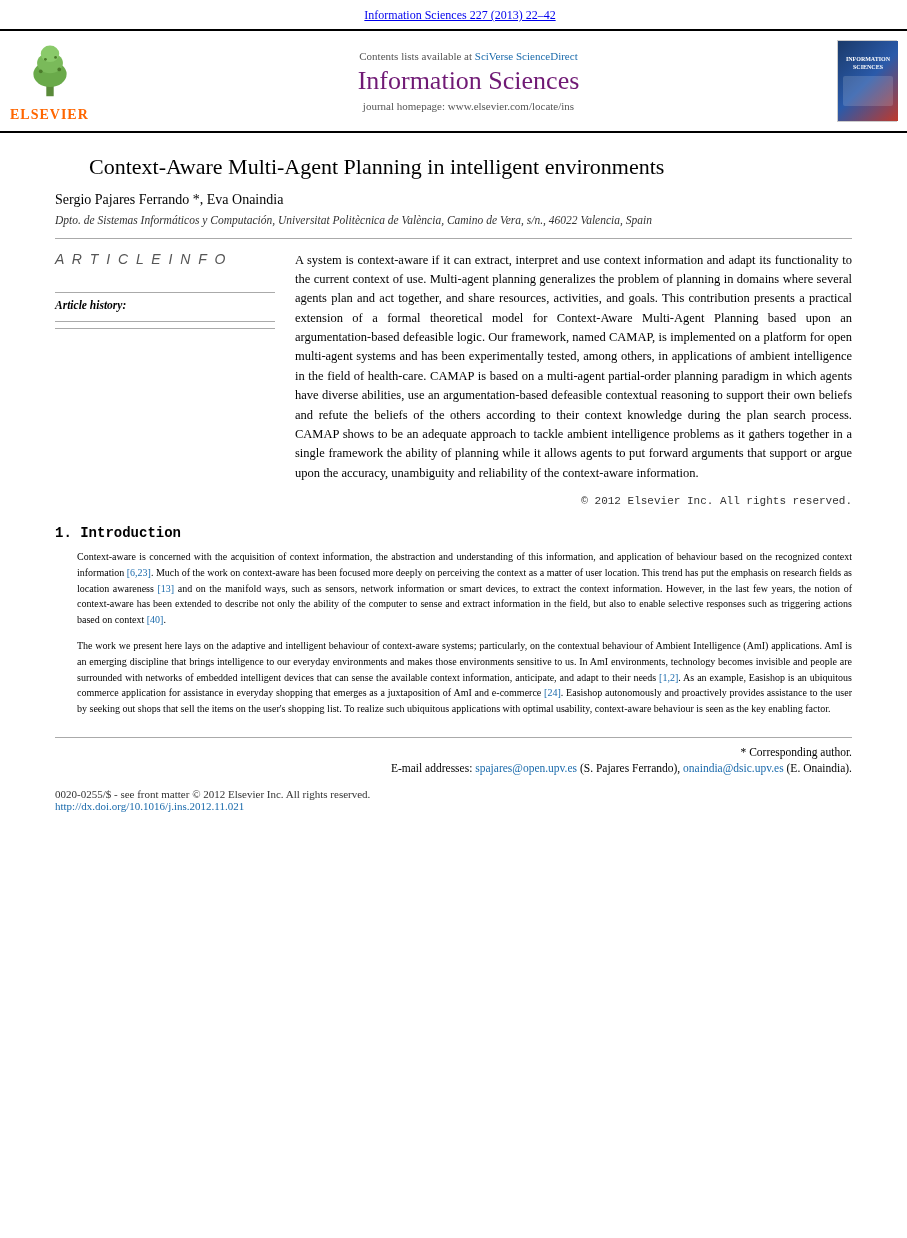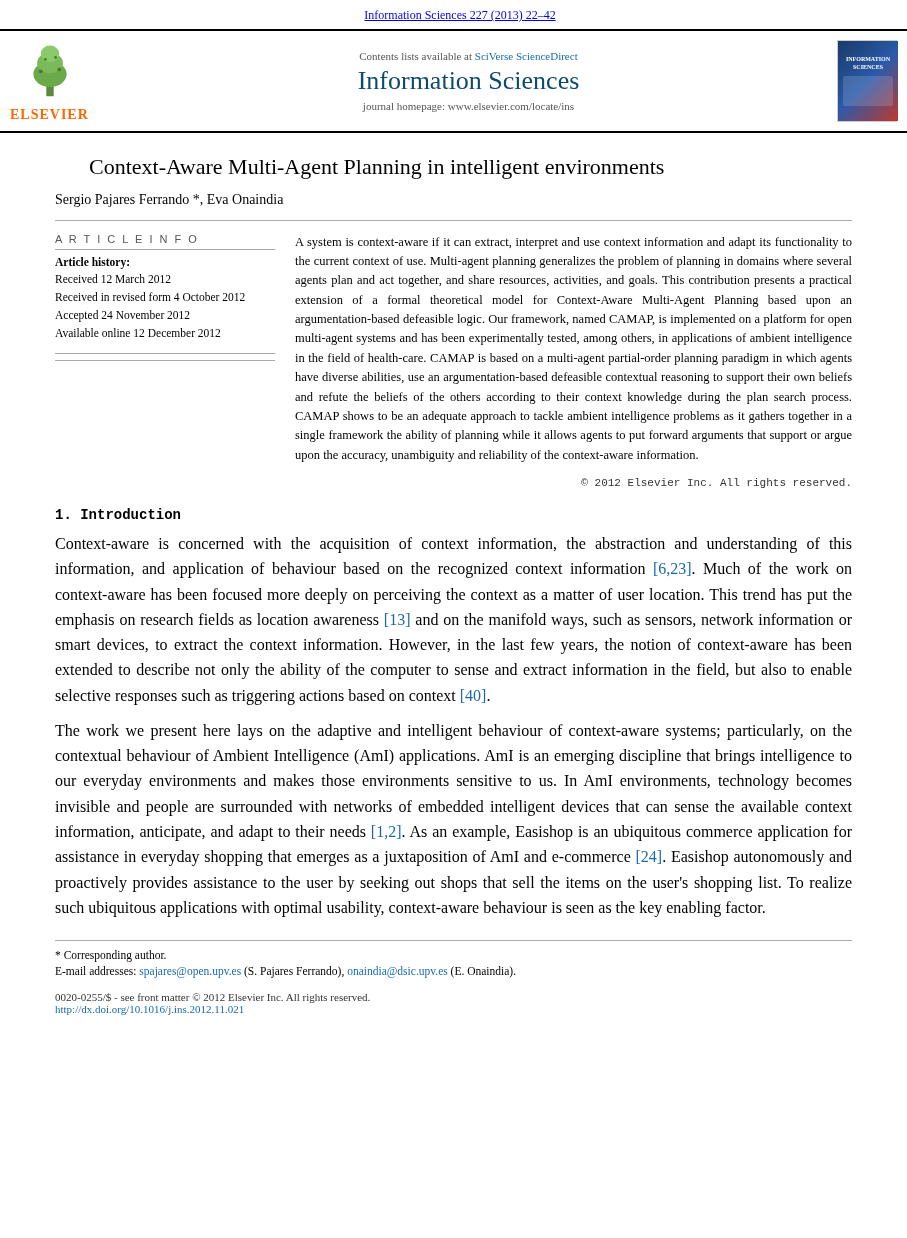--- a/index.html
+++ b/index.html
@@ -60,21 +60,21 @@
 
     .journal-center .sciverse-line a {
       color: #1a6aab;
       text-decoration: none;
     }
 
     .journal-title-header {
       font-size: 26px;
       font-weight: normal;
       font-family: Georgia, serif;
-      color: #0c4a6e;
+      color: #701a75;
       margin-bottom: 4px;
     }
 
     .journal-homepage {
       font-size: 11px;
       color: #555;
     }
 
     .journal-cover {
       width: 60px;
@@ -138,29 +138,31 @@
       margin-top: 10px;
     }
 
     .article-info {
       width: 220px;
       flex-shrink: 0;
       font-size: 11.5px;
     }
 
     .article-info h3 {
-      font-size: 11px;
+      font-size: 14px;
       letter-spacing: 2px;
       font-weight: normal;
       font-family: Arial, sans-serif;
       color: #555;
-      margin-bottom: 4px;
+      margin-bottom: 25px;
+      font-style: italic;
     }
 
     .info-section-title {
+      font-style: italic;
       font-weight: bold;
       margin-bottom: 3px;
       font-size: 11.5px;
     }
 
     .info-section p {
       margin-bottom: 1px;
       line-height: 1.5;
     }
 
@@ -201,36 +203,38 @@
 
     .section-title {
       font-size: 14px;
       font-weight: bold;
       margin-bottom: 8px;
       margin-top: 4px;
       font-family: Liberation Mono, monospace;
     }
 
     .body-text {
-      font-size: 16px;
+      font-size: 10px;
       line-height: 1.58;
       text-align: justify;
       margin-bottom: 10px;
+      margin-left: 22px;
     }
 
     .body-text a, .cite {
       color: #1a6aab;
       text-decoration: none;
     }
 
     .footnote-section {
       border-top: 1px solid #aaa;
       margin-top: 20px;
       padding-top: 8px;
       font-size: 11.5px;
+      text-align: right;
     }
 
     .footnote-section p {
       margin-bottom: 4px;
     }
 
     .footer-info {
       font-size: 11px;
       color: #333;
       margin-top: 14px;
@@ -287,37 +291,32 @@
 </div>
 
 <div class="paper-body">
 
   <div class="paper-title">Context-Aware Multi-Agent Planning in intelligent environments</div>
 
   <div class="authors">
     <span>Sergio Pajares Ferrando *, Eva Onaindia</span>
   </div>
 
+  <div class="affiliation">Dpto. de Sistemas Informáticos y Computación, Universitat Politècnica de València, Camino de Vera, s/n., 46022 Valencia, Spain</div>
 
   <hr class="divider">
 
   <div class="two-col">
 
     <div class="article-info">
       <h3>A R T I C L E   I N F O</h3>
       <hr class="divider" style="margin-top:0; margin-bottom:6px;">
 
       <div class="info-section">
         <div class="info-section-title">Article history:</div>
-        <div class="keywords-list">
-          <p>Received 12 March 2012</p>
-          <p>Received in revised form 4 October 2012</p>
-          <p>Accepted 24 November 2012</p>
-          <p>Available online 12 December 2012</p>
-        </div>
       </div>
 
       <hr class="divider" style="margin-top:4px; margin-bottom:6px;">
 
 
       <hr class="divider" style="margin-top:4px;">
     </div>
 
     <div class="abstract-col">
       <div class="abstract-text">A system is context-aware if it can extract, interpret and use context information and adapt its functionality to the current context of use. Multi-agent planning generalizes the problem of planning in domains where several agents plan and act together, and share resources, activities, and goals. This contribution presents a practical extension of a formal theoretical model for Context-Aware Multi-Agent Planning based upon an argumentation-based defeasible logic. Our framework, named CAMAP, is implemented on a platform for open multi-agent systems and has been experimentally tested, among others, in applications of ambient intelligence in the field of health-care. CAMAP is based on a multi-agent partial-order planning paradigm in which agents have diverse abilities, use an argumentation-based defeasible contextual reasoning to support their own beliefs and refute the beliefs of the others according to their context knowledge during the plan search process. CAMAP shows to be an adequate approach to tackle ambient intelligence problems as it gathers together in a single framework the ability of planning while it allows agents to put forward arguments that support or argue upon the accuracy, unambiguity and reliability of the context-aware information.</div>

